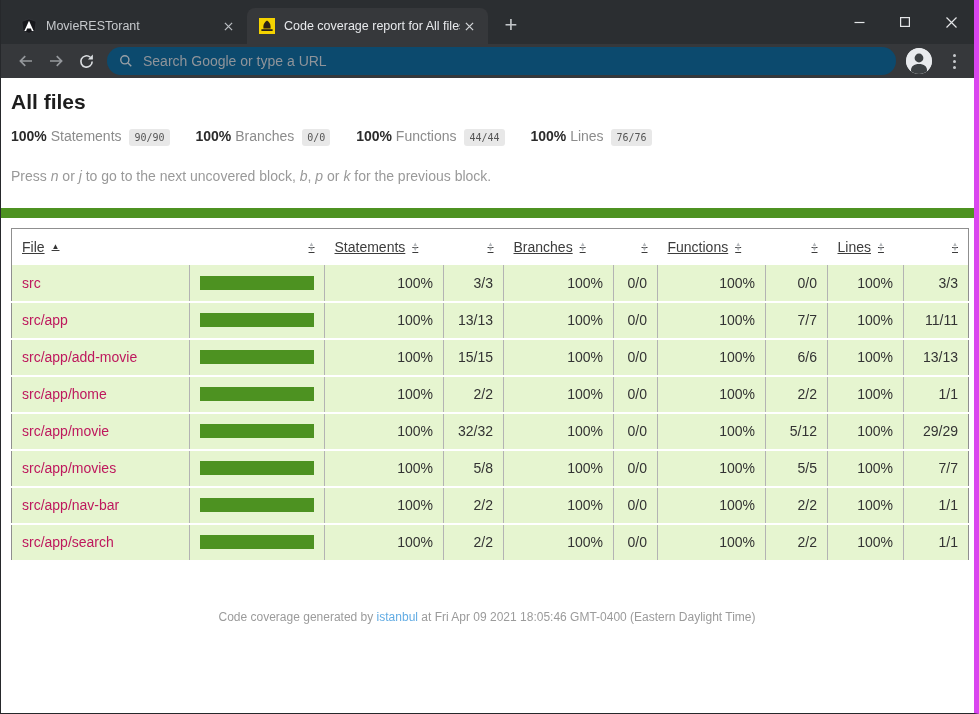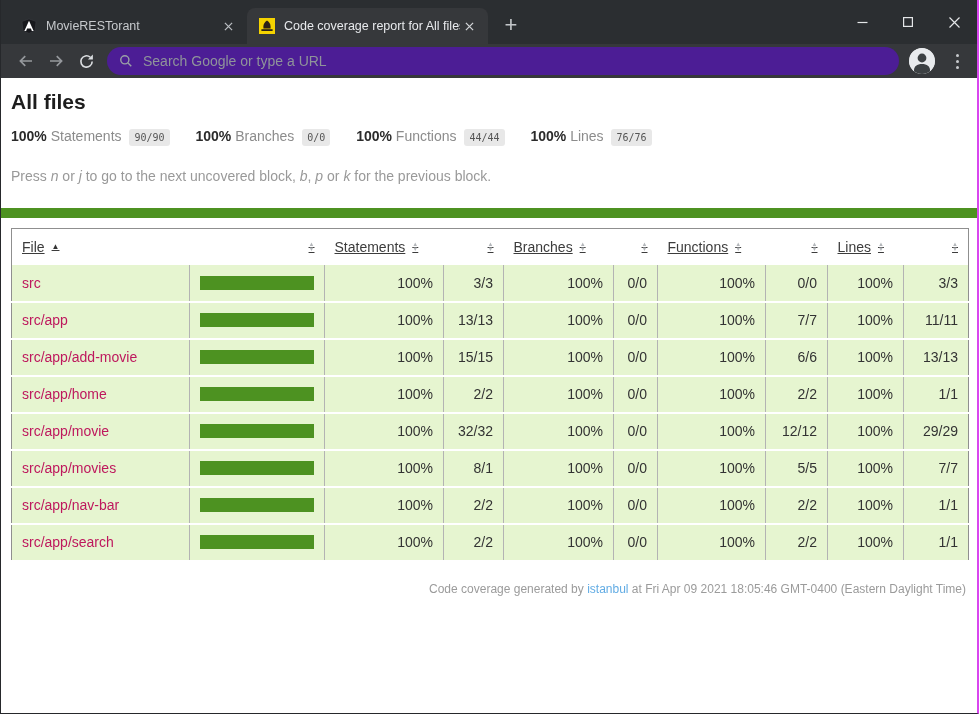--- a/index.html
+++ b/index.html
@@ -1,35 +1,35 @@
 <!DOCTYPE html>
 <html><head>
 <meta charset="utf-8">
 <style>
   * { box-sizing: border-box; margin: 0; padding: 0; }
   html,body { width: 979px; height: 714px; }
   body { font-family: "Liberation Sans", sans-serif; background: #fff; overflow: hidden; }
-  .window { width: 979px; height: 714px; border-left: 1px solid #26282b; border-right: 2px solid #d946ef; border-bottom: 1px solid #26282b; display: flex; flex-direction: column; }
+  .window { width: 979px; height: 714px; border-left: 1px solid #26282b; border-right: 5px solid #d946ef; border-bottom: 1px solid #26282b; display: flex; flex-direction: column; }
 
   
   .titlebar { height: 44px; background: #2b2e31; display: flex; align-items: flex-end; flex: none; }
   .tabs { display: flex; align-items: flex-end; height: 44px; padding-left: 8px; flex: 1; }
   .tab { height: 36px; display: flex; align-items: center; padding: 0 10px 0 12px; width: 238px; color: #c6c9cc; font-size: 12.5px; }
   .tab.active { background: #36383b; border-radius: 8px 8px 0 0; width: 241px; color: #e8eaed; }
   .tab .favicon { width: 16px; height: 16px; margin-right: 9px; flex: none; display: inline-flex; }
   .tab-title { flex: 1; white-space: nowrap; overflow: hidden; }
   .tab-close { width: 18px; height: 18px; flex: none; display: flex; align-items: center; justify-content: center; border-radius: 50%; }
   .new-tab { width: 30px; height: 30px; margin: 0 0 4px 8px; display: flex; align-items: center; justify-content: center; color: #c3c6c9; font-size: 22px; font-weight: 300; }
   .win-controls { display: flex; height: 44px; align-items: stretch; }
   .win-btn { width: 46px; display: flex; align-items: center; justify-content: center; }
 
   
   .toolbar { height: 34px; background: #36383b; display: flex; align-items: center; padding: 0 8px 0 10px; flex: none; }
   .nav-ic { width: 30px; height: 28px; display: flex; align-items: center; justify-content: center; flex: none; }
-  .omnibox { flex: 1; height: 28px; margin: 0 10px 0 6px; background: #4c1d95; border-radius: 14px; display: flex; align-items: center; padding: 0 12px; }
+  .omnibox { flex: 1; height: 28px; margin: 0 10px 0 6px; background: #0c4a6e; border-radius: 14px; display: flex; align-items: center; padding: 0 12px; }
   .omnibox .placeholder { color: #8f949a; font-size: 14px; margin-left: 10px; }
   .avatar { width: 26px; height: 26px; border-radius: 50%; background: #e8eaed; display: flex; align-items: center; justify-content: center; overflow: hidden; flex: none; margin-right: 10px; }
   .menu-dots { width: 24px; height: 26px; display: flex; flex-direction: column; align-items: center; justify-content: center; gap: 3px; flex: none; }
   .menu-dots i { width: 3px; height: 3px; border-radius: 50%; background: #c7cacd; }
 
   
   .page { flex: 1; background: #fff; padding: 10px 11px 4px 10px; color: #333; overflow: hidden; }
   h1 { font-size: 21px; color: #1d1d1d; margin: 2px 0 14px 0; }
   .stats { margin-bottom: 24px; font-size: 14px; }
   .stat { margin-right: 22px; }
@@ -47,21 +47,21 @@
   .sorter { display: inline-flex; flex-direction: column; align-items: center; margin-left: 7px; color: #b3b6ba; font-size: 6px; line-height: 5px; }
   .sort-asc { color: #333; font-size: 8px; margin-left: 7px; }
   table.coverage { border: 1px solid #8f8f8f; }
   table.coverage td { background: #e6f5d0; border-right: 1px solid #b3b3b3; border-bottom: 2px solid #fff; padding: 9px 10px; height: 37px; color: #333; }
   table.coverage td:last-child { border-right: none; }
   table.coverage td.file a { color: #be185d; text-decoration: none; }
   table.coverage td.pct, table.coverage td.abs { text-align: right; }
   .chart { width: 100%; }
   .cover-fill { height: 14px; background: #4d9221; }
 
-  .footer { text-align: right; color: #9b9b9b; font-size: 12px; margin-top: 20px; }
+  .footer { text-align: center; color: #9b9b9b; font-size: 12px; margin-top: 48px; }
   .footer a { color: #62ace4; text-decoration: none; }
 
   svg { display: block; }
 </style>
 </head>
 <body>
 
 <div class="window">
 
   <div class="titlebar">
@@ -340,33 +340,33 @@
     <td class="pic">
               <div class="chart">
                 <div class="cover-fill" style="width: 100%;"></div>
               </div>
             </td>
     <td class="pct">100%</td>
     <td class="abs">32/32</td>
     <td class="pct">100%</td>
     <td class="abs">0/0</td>
     <td class="pct">100%</td>
-    <td class="abs">12/12</td>
+    <td class="abs">5/12</td>
     <td class="pct">100%</td>
     <td class="abs">29/29</td>
   </tr>
           <tr>
     <td class="file"><a href="#">src/app/movies</a></td>
     <td class="pic">
               <div class="chart">
                 <div class="cover-fill" style="width: 100%;"></div>
               </div>
             </td>
     <td class="pct">100%</td>
-    <td class="abs">8/1</td>
+    <td class="abs">5/8</td>
     <td class="pct">100%</td>
     <td class="abs">0/0</td>
     <td class="pct">100%</td>
     <td class="abs">5/5</td>
     <td class="pct">100%</td>
     <td class="abs">7/7</td>
   </tr>
           <tr>
     <td class="file"><a href="#">src/app/nav-bar</a></td>
     <td class="pic">

